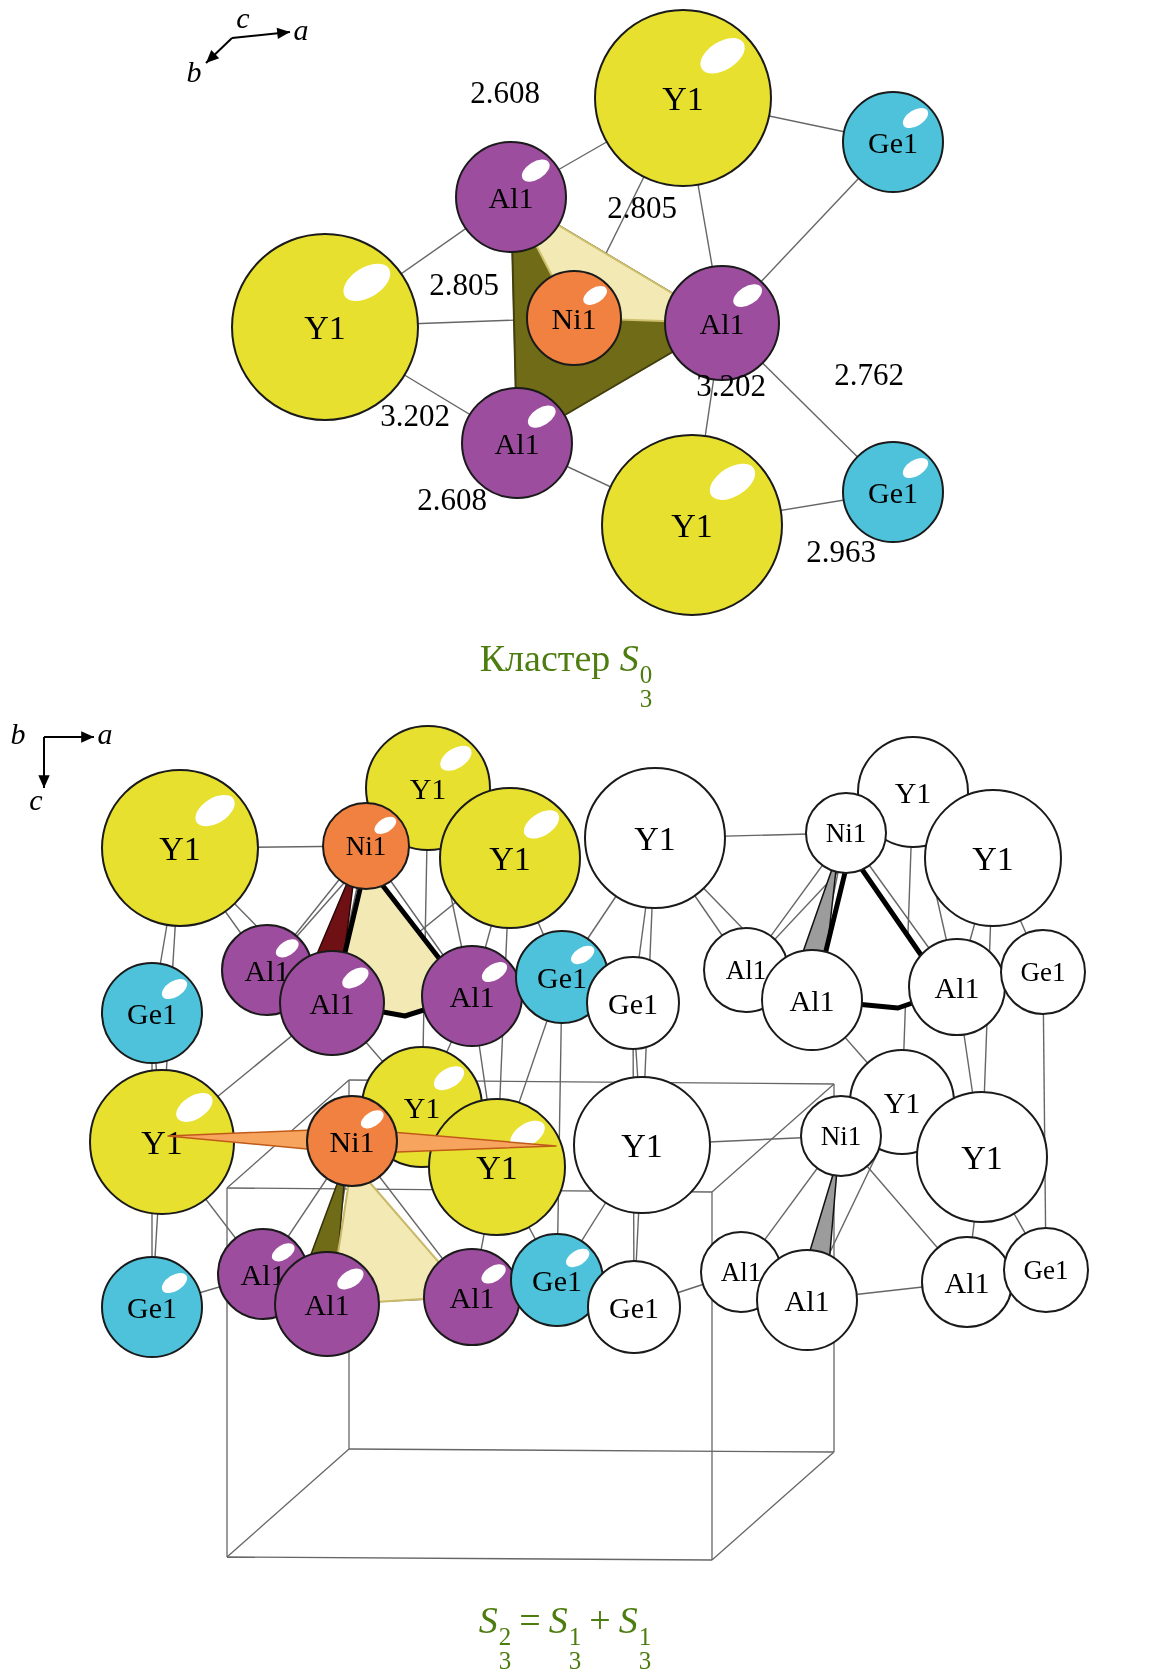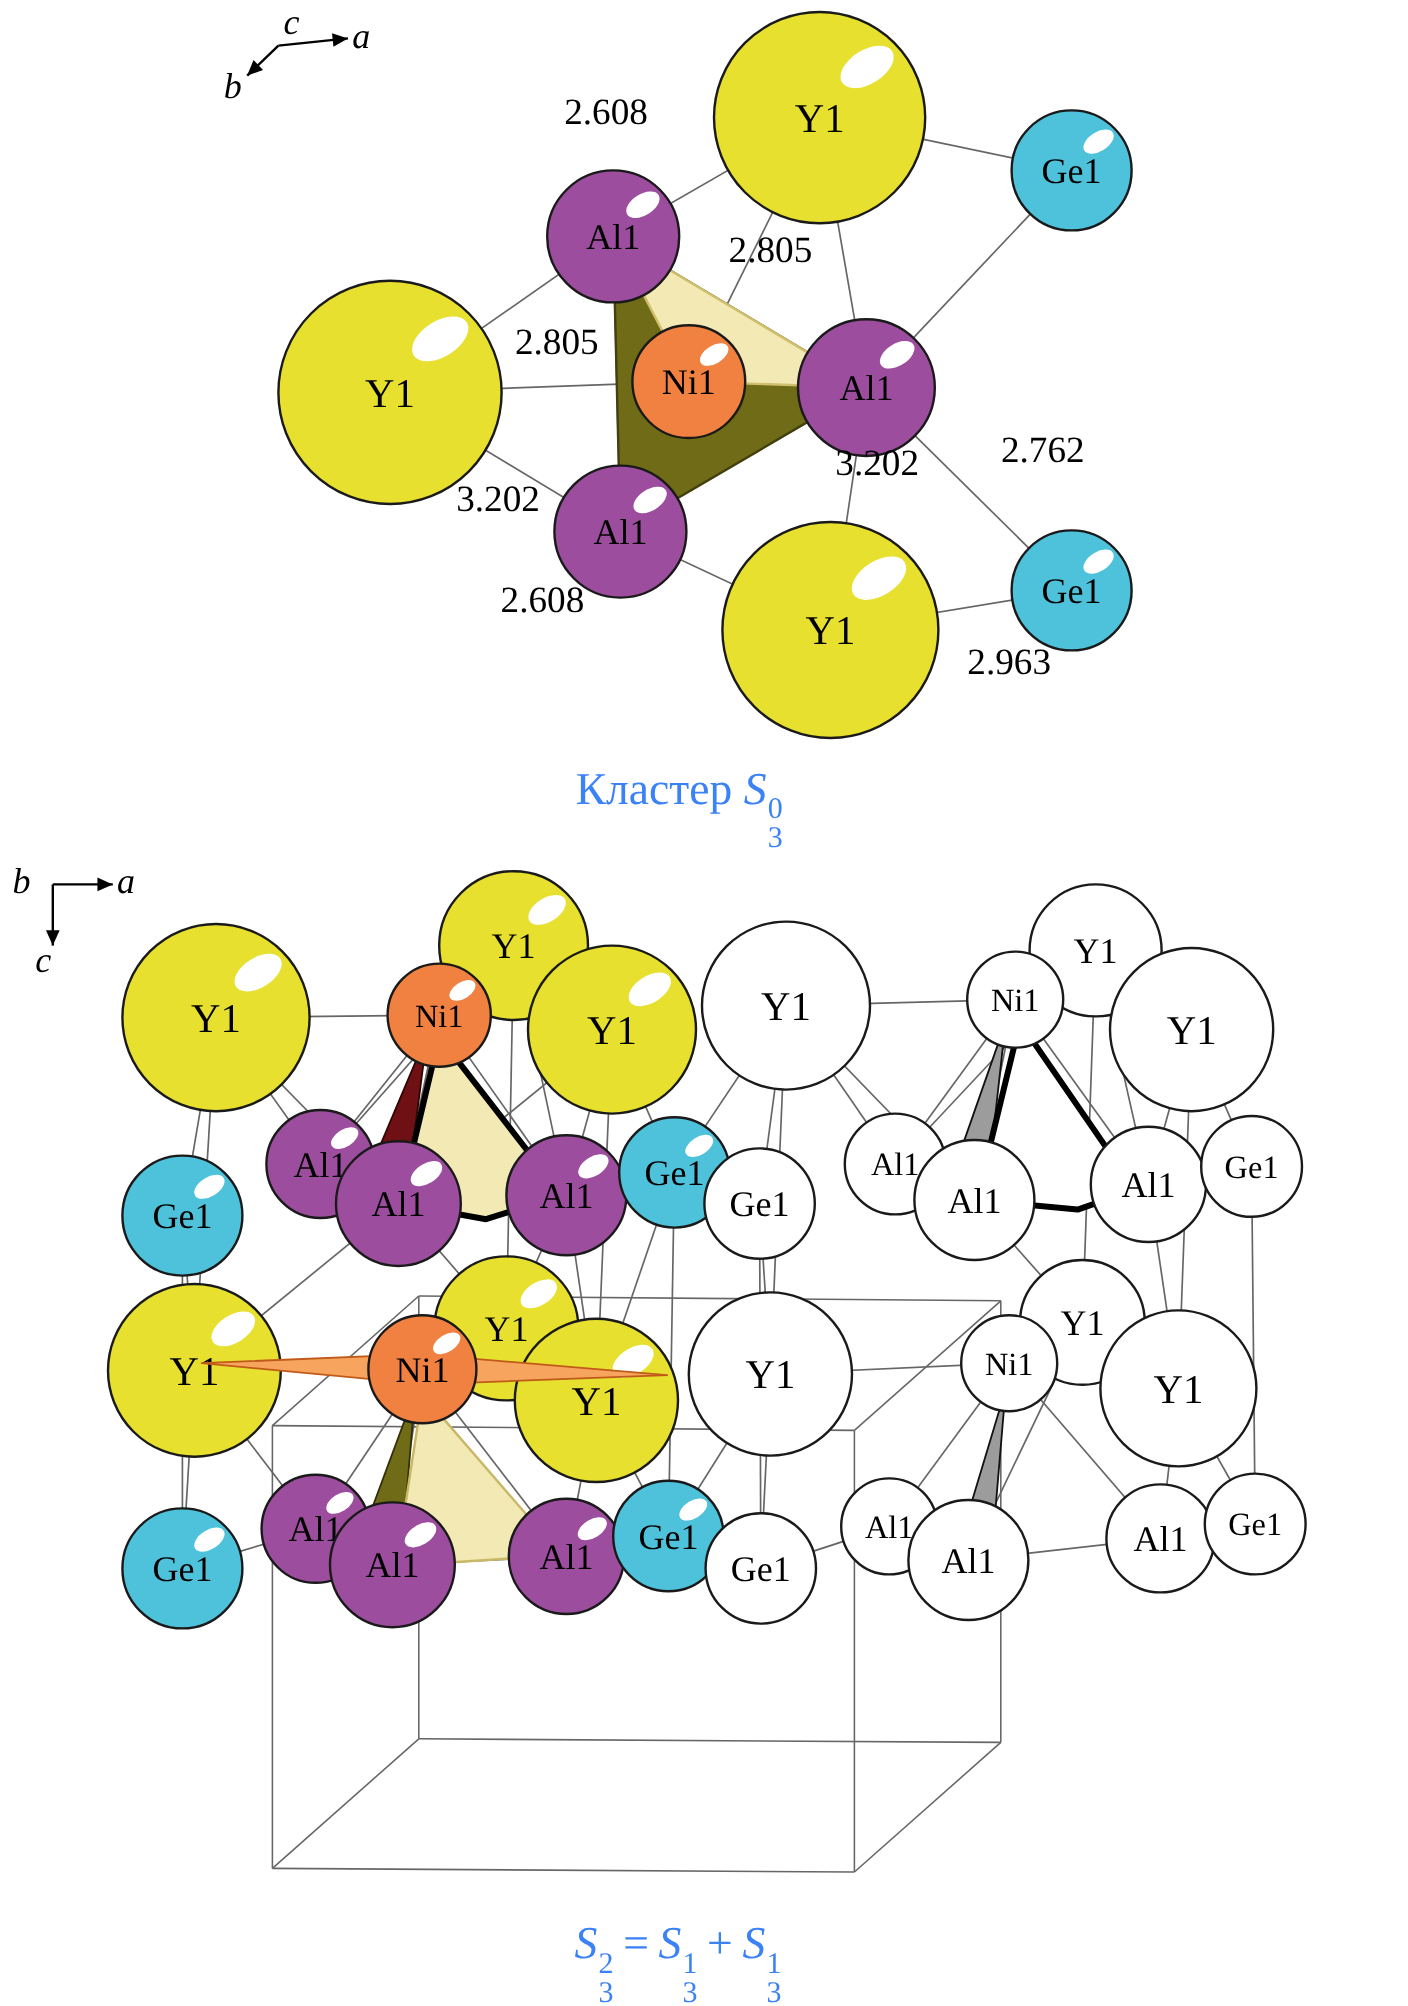--- a/index.html
+++ b/index.html
@@ -1,20 +1,20 @@
 <!DOCTYPE html>
 <html><head>
 <meta charset="utf-8">
 <style>
   html,body{margin:0;padding:0;background:#ffffff;}
   #figure{position:relative;width:1173px;height:1672px;background:#ffffff;overflow:hidden;}
   #fig-svg{position:absolute;left:0;top:0;}
   svg text{font-family:"Liberation Serif","DejaVu Serif",serif;}
   .caption{position:absolute;font-family:"Liberation Serif","DejaVu Serif",serif;
-           font-size:38px;color:#3b82f6;white-space:nowrap;transform:translateX(-50%);}
+           font-size:38px;color:#4d7c0f;white-space:nowrap;transform:translateX(-50%);}
   .caption .sym{font-style:italic;}
   .caption .stack{display:inline-flex;flex-direction:column;font-size:25px;line-height:0.95;
                   vertical-align:-12px;margin-left:1px;}
   .caption .stack .sup,.caption .stack .sub{display:block;}
   .caption .op{margin:0 8px;}
 </style>
 </head>
 <body>
 
 <div id="figure">

